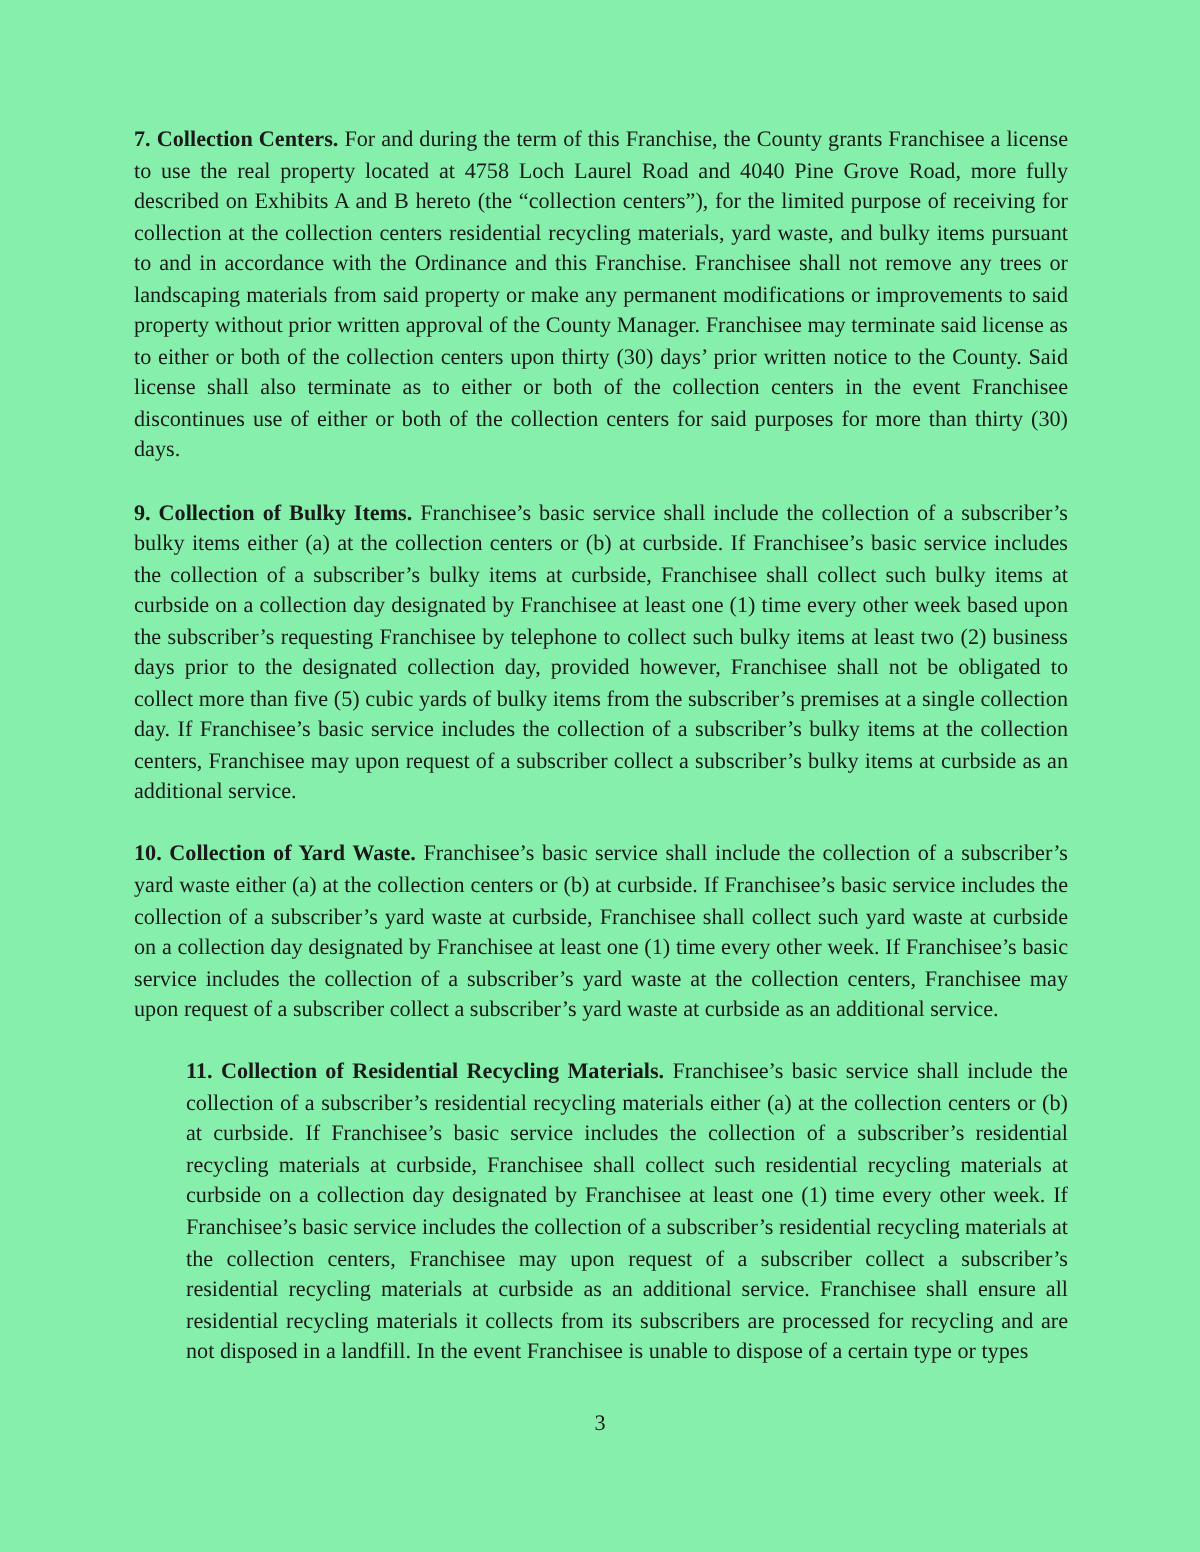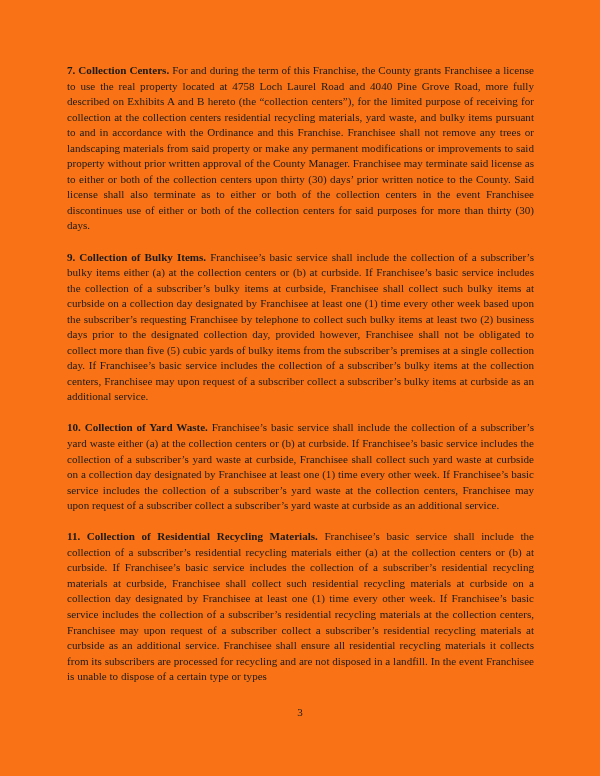--- a/index.html
+++ b/index.html
@@ -16,21 +16,21 @@
     color: #1a1a1a;
     overflow: hidden;
   }
 
   .page {
     position: absolute;
     left: 0;
     top: 0;
     width: 600px;
     height: 776px;
-    background: #f97316;
+    background: #86efac;
   }
 
   .text-column {
     position: absolute;
     left: 67px;
     top: 63px;
     width: 467px;
   }
 
   .para {
@@ -39,20 +39,21 @@
     text-align: justify;
     text-justify: inter-word;
     margin: 0 0 15.5px 0;
     color: #1a1a1a;
     -webkit-font-smoothing: antialiased;
     hyphens: none;
   }
 
   .para:last-child {
     margin-bottom: 0;
+    margin-left: 26px;
   }
 
   .para .heading {
     font-weight: bold;
   }
 
   .page-number {
     position: absolute;
     left: 0;
     top: 705px;

